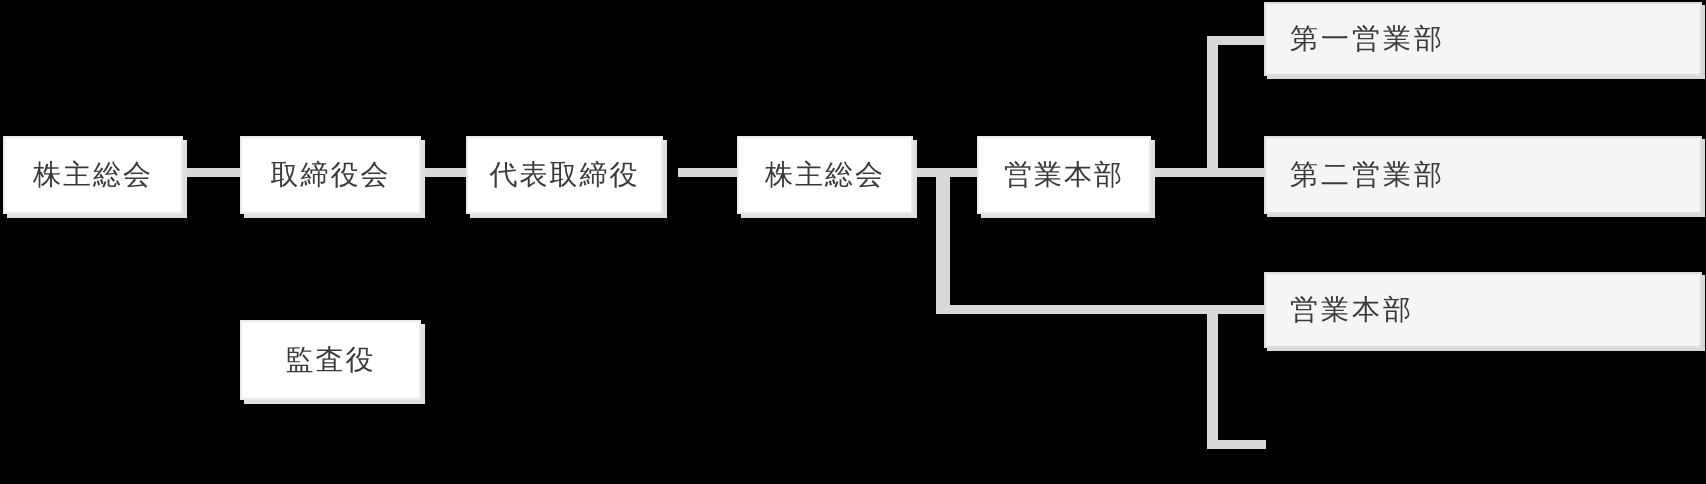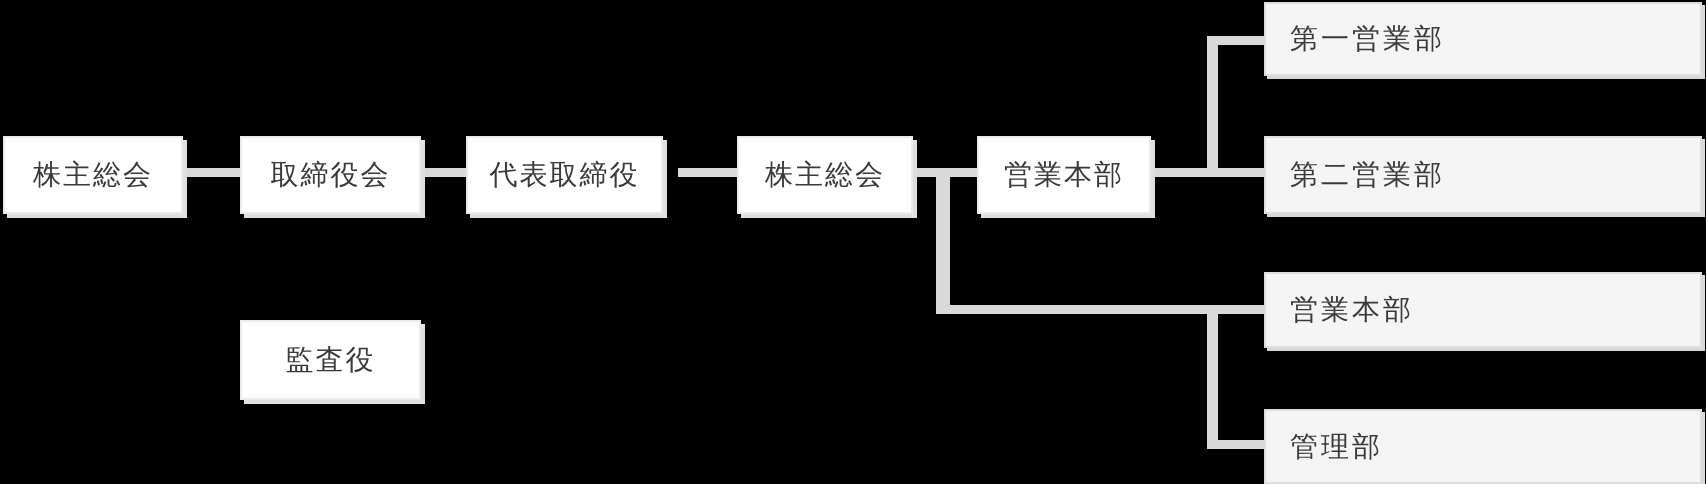--- a/index.html
+++ b/index.html
@@ -96,17 +96,14 @@
   </div>
 
   <div class="node dept" style="left:1264px; top:136px; width:438px; height:78px;">
     <span class="label">第二営業部</span>
   </div>
 
   <div class="node dept" style="left:1264px; top:272px; width:438px; height:76px;">
     <span class="label">営業本部</span>
   </div>
 
-  <div class="node dept" style="left:1264px; top:409px; width:438px; height:75px;">
-    <span class="label">管理部</span>
-  </div>
 
 </div>
 
 </body></html>

